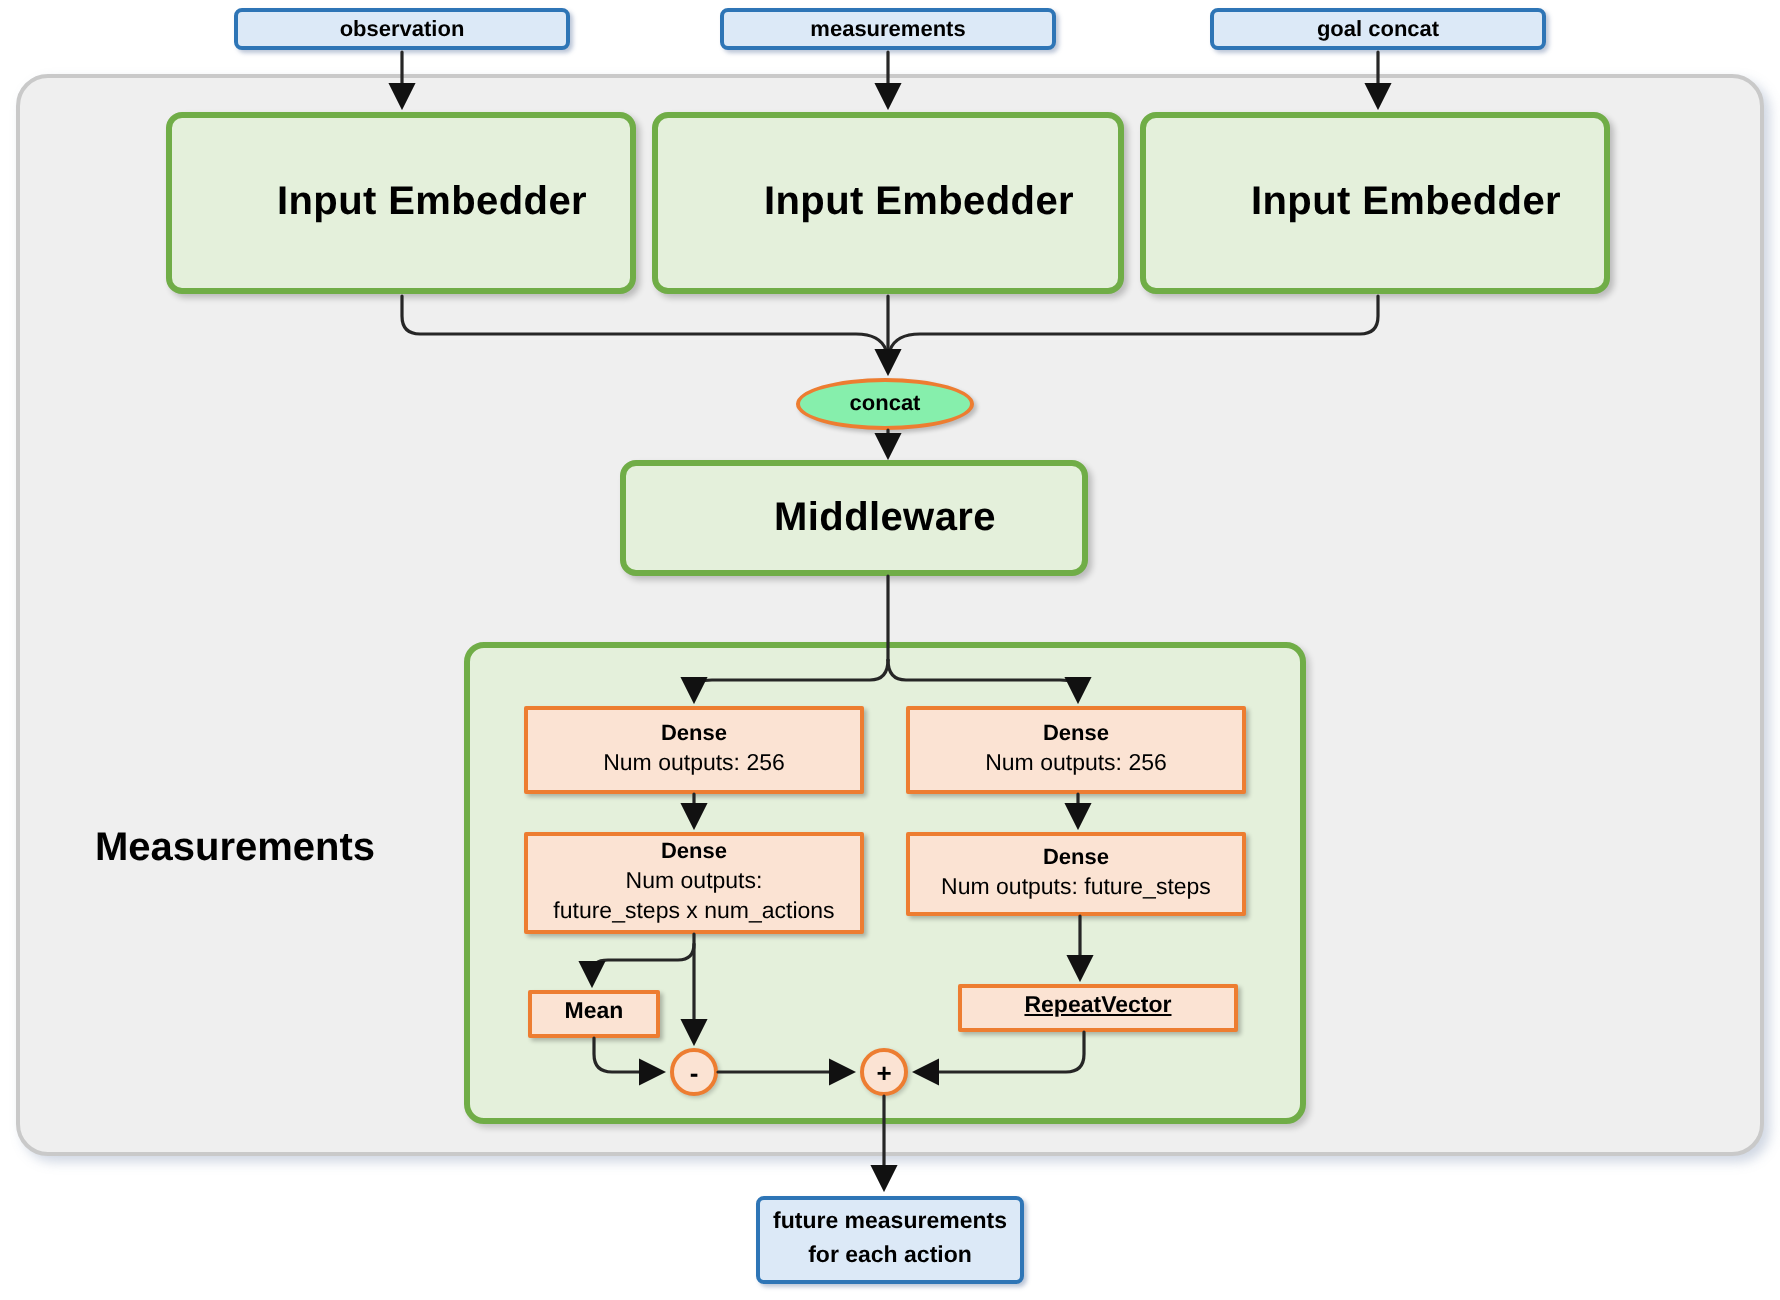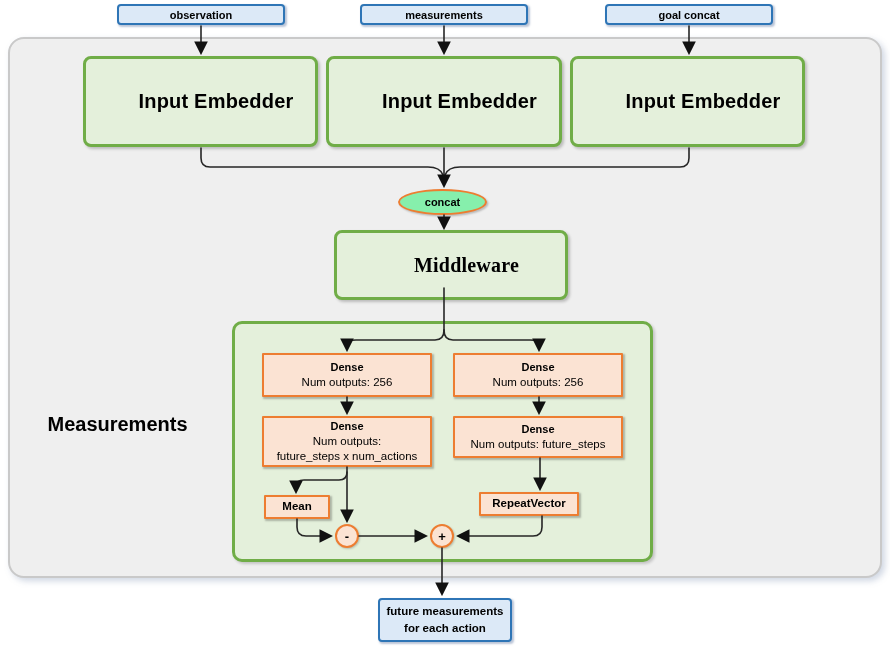--- a/index.html
+++ b/index.html
@@ -82,21 +82,21 @@
   <span>Input Embedder</span>
 </div>
 <div class="abs green-box" style="left:570px;top:56px;width:235px;height:91px;">
   <span>Input Embedder</span>
 </div>
 
 <div class="abs orange-ellipse" style="left:398px;top:189px;width:89px;height:26px;">
   <span>concat</span>
 </div>
 
-<div class="abs green-box" style="left:334px;top:230px;width:234px;height:70px;font-family:Liberation Serif, serif;">
+<div class="abs green-box" style="left:310px;top:230px;width:234px;height:58px;">
   <span>Middleware</span>
 </div>
 
 <div class="abs green-panel"></div>
 
 <div class="abs head-title">
   <div>Measurements</div>
 </div>
 
 <div class="abs orange-box" style="left:262px;top:353px;width:170px;height:44px;">
@@ -114,21 +114,21 @@
   <span>future_steps x num_actions</span>
 </div>
 <div class="abs orange-box" style="left:453px;top:416px;width:170px;height:42px;">
   <span class="b">Dense</span>
   <span>Num outputs: future_steps</span>
 </div>
 
 <div class="abs orange-box" style="left:264px;top:495px;width:66px;height:24px;">
   <span class="b" style="font-size:11.5px">Mean</span>
 </div>
-<div class="abs orange-box" style="left:479px;top:492px;width:100px;height:24px;">
+<div class="abs orange-box" style="left:479px;top:492px;width:140px;height:24px;text-decoration:underline;">
   <span class="b" style="font-size:11.5px">RepeatVector</span>
 </div>
 
 <div class="abs op-circle" style="left:335px;top:524px;">
   <span>-</span>
 </div>
 <div class="abs op-circle" style="left:430px;top:524px;">
   <span>+</span>
 </div>
 

